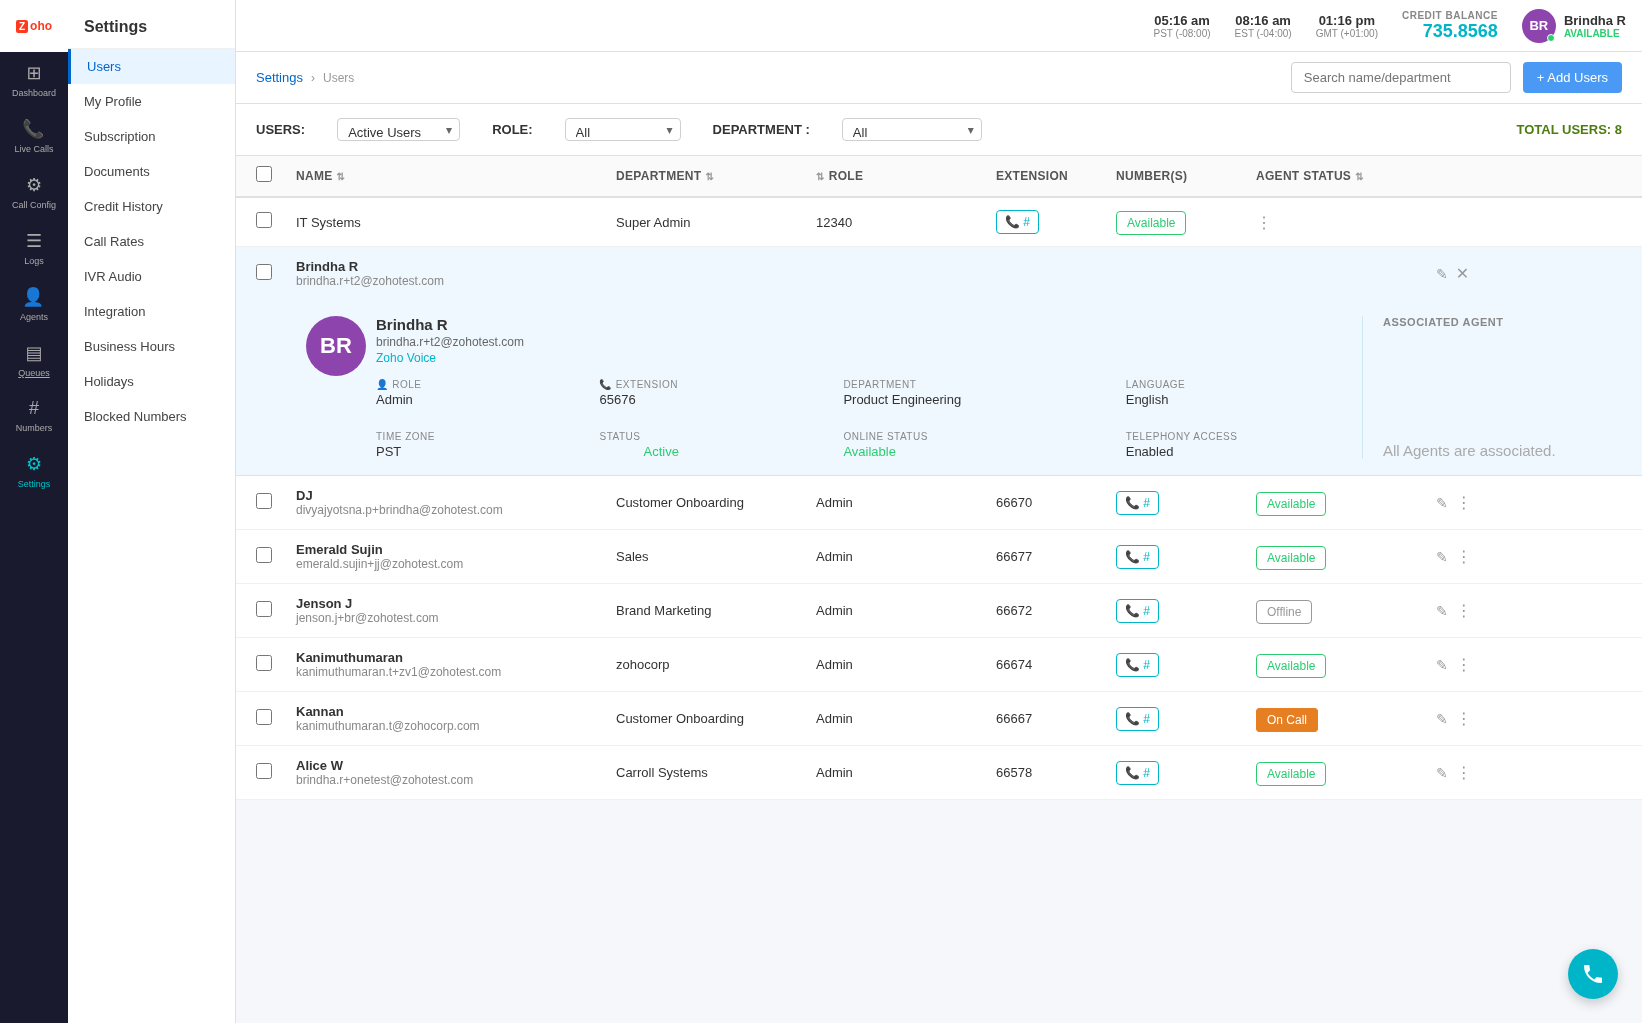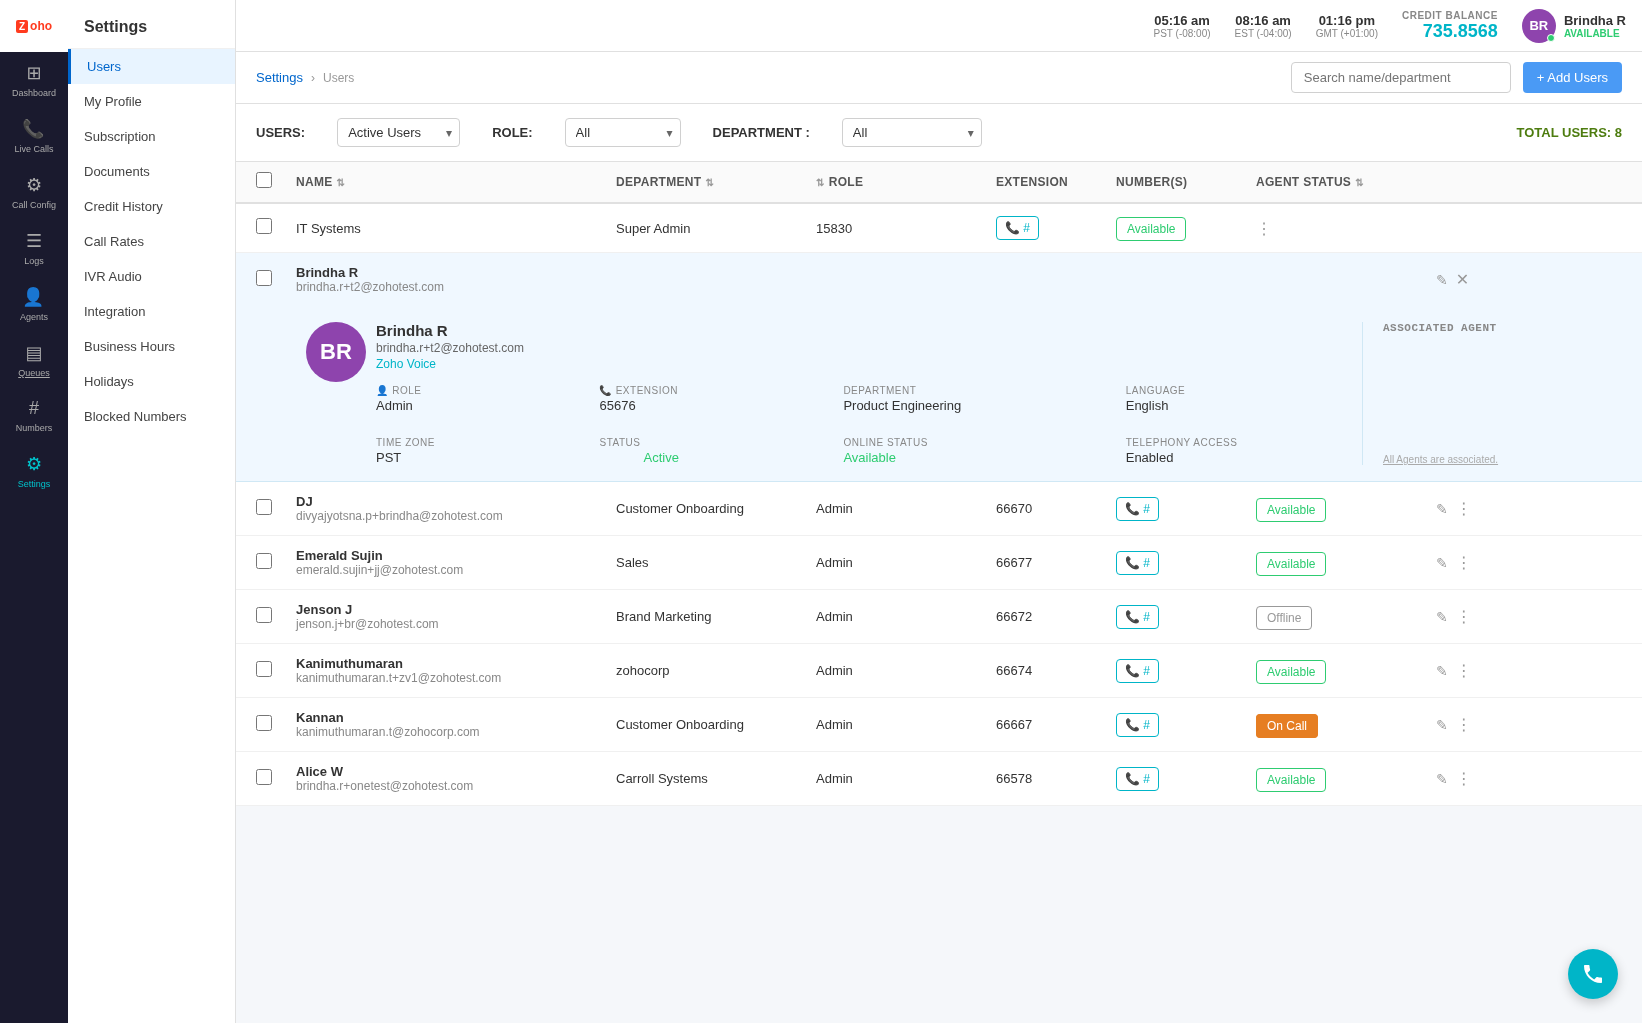--- a/index.html
+++ b/index.html
@@ -35,21 +35,21 @@
     
     .content { flex: 1; overflow-y: auto; padding: 0; background: #f5f7fa; }
     .breadcrumb { display: flex; align-items: center; gap: 8px; padding: 14px 20px 10px; background: #fff; border-bottom: 1px solid #e0e0e0; }
     .breadcrumb a { color: #0066cc; font-size: 13px; text-decoration: none; cursor: pointer; }
     .breadcrumb span { color: #999; font-size: 12px; }
     .breadcrumb-current { font-size: 13px; color: #333; font-weight: 500; }
 
     
     .filters-bar { background: #fff; padding: 14px 20px; display: flex; align-items: center; gap: 32px; border-bottom: 1px solid #e0e0e0; }
     .filter-label { font-size: 13px; font-weight: 600; color: #333; }
-    .filter-select { border: 1px solid #d0d0d0; border-radius: 4px; padding: 6px 28px 6px 10px; font-size: 13px; color: #333; background: #fff; appearance: none; cursor: pointer; position: relative; }
+    .filter-select { border: 1px solid #d0d0d0; border-radius: 4px; padding: 6px 28px 0 10px; font-size: 13px; color: #333; background: #fff; appearance: none; cursor: pointer; position: relative; }
     .select-wrapper { position: relative; display: inline-flex; align-items: center; }
     .select-wrapper::after { content: '▾'; position: absolute; right: 8px; pointer-events: none; color: #666; font-size: 12px; }
     .total-users { margin-left: auto; font-size: 13px; font-weight: 700; color: #4d7c0f; }
     .search-box { border: 1px solid #d0d0d0; border-radius: 4px; padding: 7px 12px; font-size: 13px; width: 220px; color: #333; }
     .add-btn { background: #4a9af5; color: #fff; border: none; border-radius: 4px; padding: 8px 14px; font-size: 13px; cursor: pointer; display: flex; align-items: center; gap: 4px; font-weight: 500; }
 
     
     .table-container { background: #fff; margin: 0; }
     .table-header { display: grid; grid-template-columns: 40px 320px 200px 180px 120px 140px 180px 60px; align-items: center; padding: 10px 20px; border-bottom: 2px solid #e0e0e0; background: #fafafa; }
     .table-header-cell { font-size: 12px; font-weight: 600; color: #555; text-transform: uppercase; letter-spacing: 0.3px; display: flex; align-items: center; gap: 4px; }
@@ -245,21 +245,21 @@
           <span>AGENT STATUS</span>
           <span class="sort-arrows">⇅</span>
         </div>
         <div></div>
       </div>
 
       <div class="table-row">
         <div><input type="checkbox" class="checkbox" style=""></div>
         <div class="dept-cell">IT Systems</div>
         <div class="role-cell">Super Admin</div>
-        <div class="ext-cell">15830</div>
+        <div class="ext-cell">12340</div>
         <div class="num-buttons">
           <button class="num-btn">📞 #</button>
         </div>
         <div>
           <span class="status-badge status-available">Available</span>
         </div>
         <div class="row-actions">
           <span class="more-icon">⋮</span>
         </div>
       </div>
@@ -318,22 +318,22 @@
               <span class="detail-label">ONLINE STATUS</span>
               <span class="detail-value available-status">Available</span>
             </div>
             <div class="detail-group">
               <span class="detail-label">TELEPHONY ACCESS</span>
               <span class="detail-value">Enabled</span>
             </div>
           </div>
         </div>
         <div style="border-left:1px solid #d0e8f5; padding-left:20px; display:flex; flex-direction:column;">
-          <span style="font-size:11px; color:#888; font-weight:600; letter-spacing:0.5px; text-transform:uppercase;font-family:Liberation Mono, monospace;">ASSOCIATED AGENT</span>
-          <span style="font-size:10px; color:#aaa; margin-top:auto; padding-top:40px;text-decoration:underline;">All Agents are associated.</span>
+          <span style="font-size:11px; color:#888; font-weight:600; letter-spacing:0.5px; text-transform:uppercase;">ASSOCIATED AGENT</span>
+          <span style="font-size:15px; color:#aaa; margin-top:auto; padding-top:40px;">All Agents are associated.</span>
         </div>
       </div>
 
       <div class="table-row">
         <div><input type="checkbox" class="checkbox" style=""></div>
         <div class="user-name-cell">
           <span class="user-display-name">DJ</span>
           <span class="user-email">divyajyotsna.p+brindha@zohotest.com</span>
         </div>
         <div class="dept-cell">Customer Onboarding</div>

